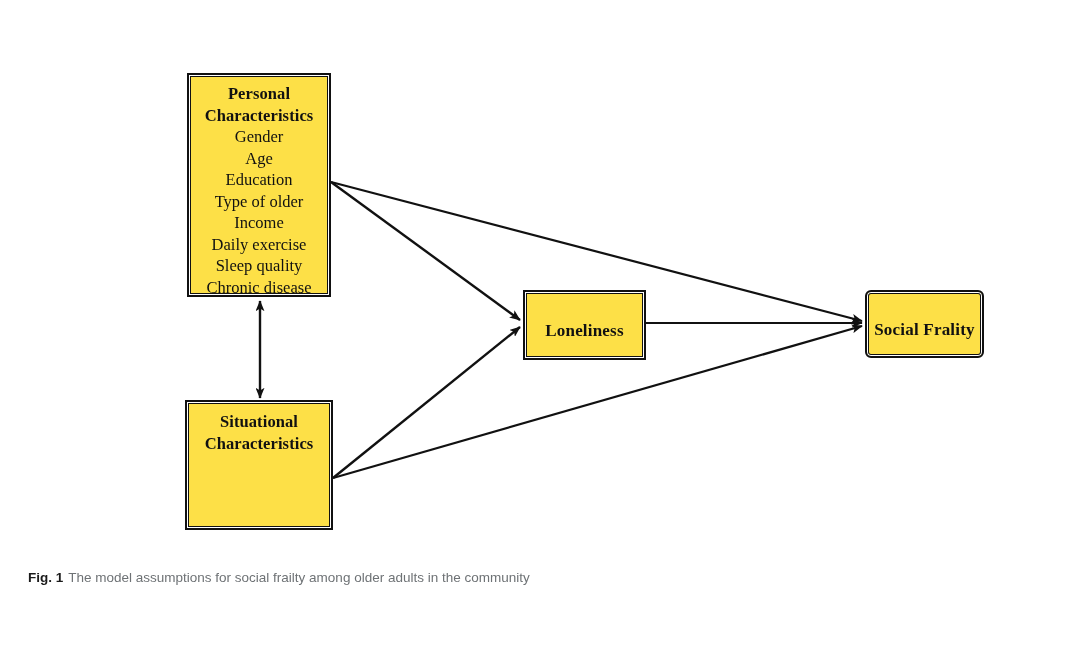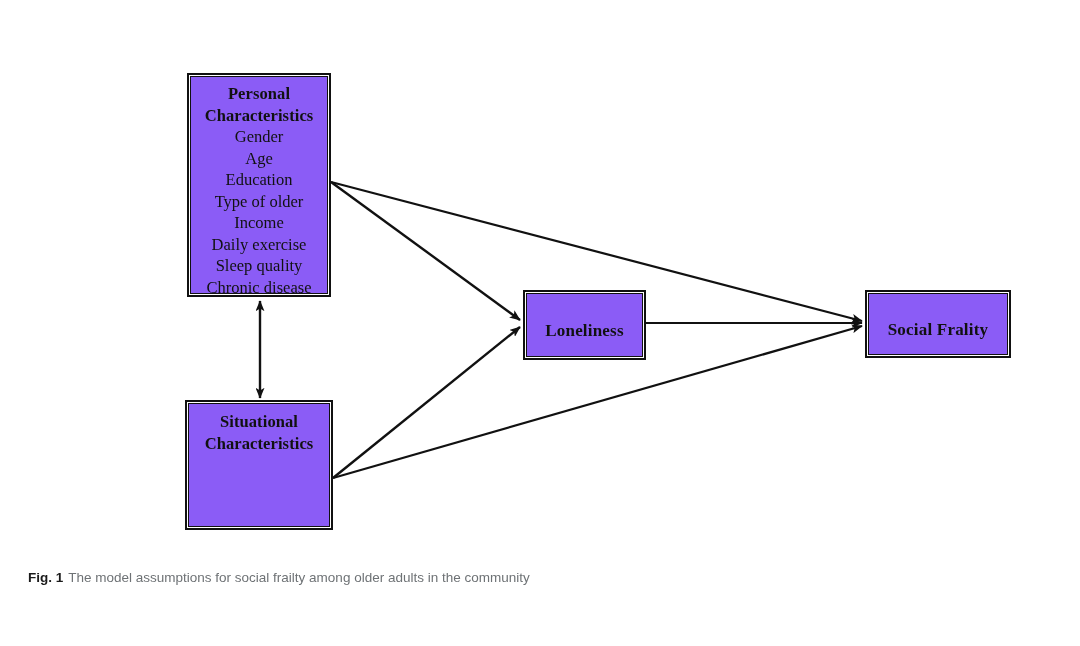--- a/index.html
+++ b/index.html
@@ -30,21 +30,21 @@
     left: 0; top: 0;
     width: 1080px;
     height: 646px;
     z-index: 1;
   }
 
   
   .node-box {
     position: absolute;
     box-sizing: border-box;
-    background: #8b5cf6;
+    background: #fde047;
     border: 2px solid #111111;
     box-shadow: 0 0 0 1px #ffffff inset, 0 0 0 2px #111111 inset;
     z-index: 2;
     display: flex;
     flex-direction: column;
     align-items: center;
     justify-content: flex-start;
     color: #111111;
   }
   .node-box.centered {
@@ -91,21 +91,21 @@
     left: 185px;  top: 400px;
     width: 148px; height: 130px;
     padding-top: 9px;
   }
   #box-loneliness {
     left: 523px;  top: 290px;
     width: 123px; height: 70px;
   }
   #box-social-frailty {
     left: 865px;  top: 290px;
-    width: 146px; height: 68px;
+    width: 119px; height: 68px; border-radius: 6px;
   }
 
   
   #figure-caption {
     position: absolute;
     left: 28px;
     top: 568px;
     width: 1020px;
     z-index: 3;
     font-family: "Liberation Sans", "DejaVu Sans", sans-serif;

